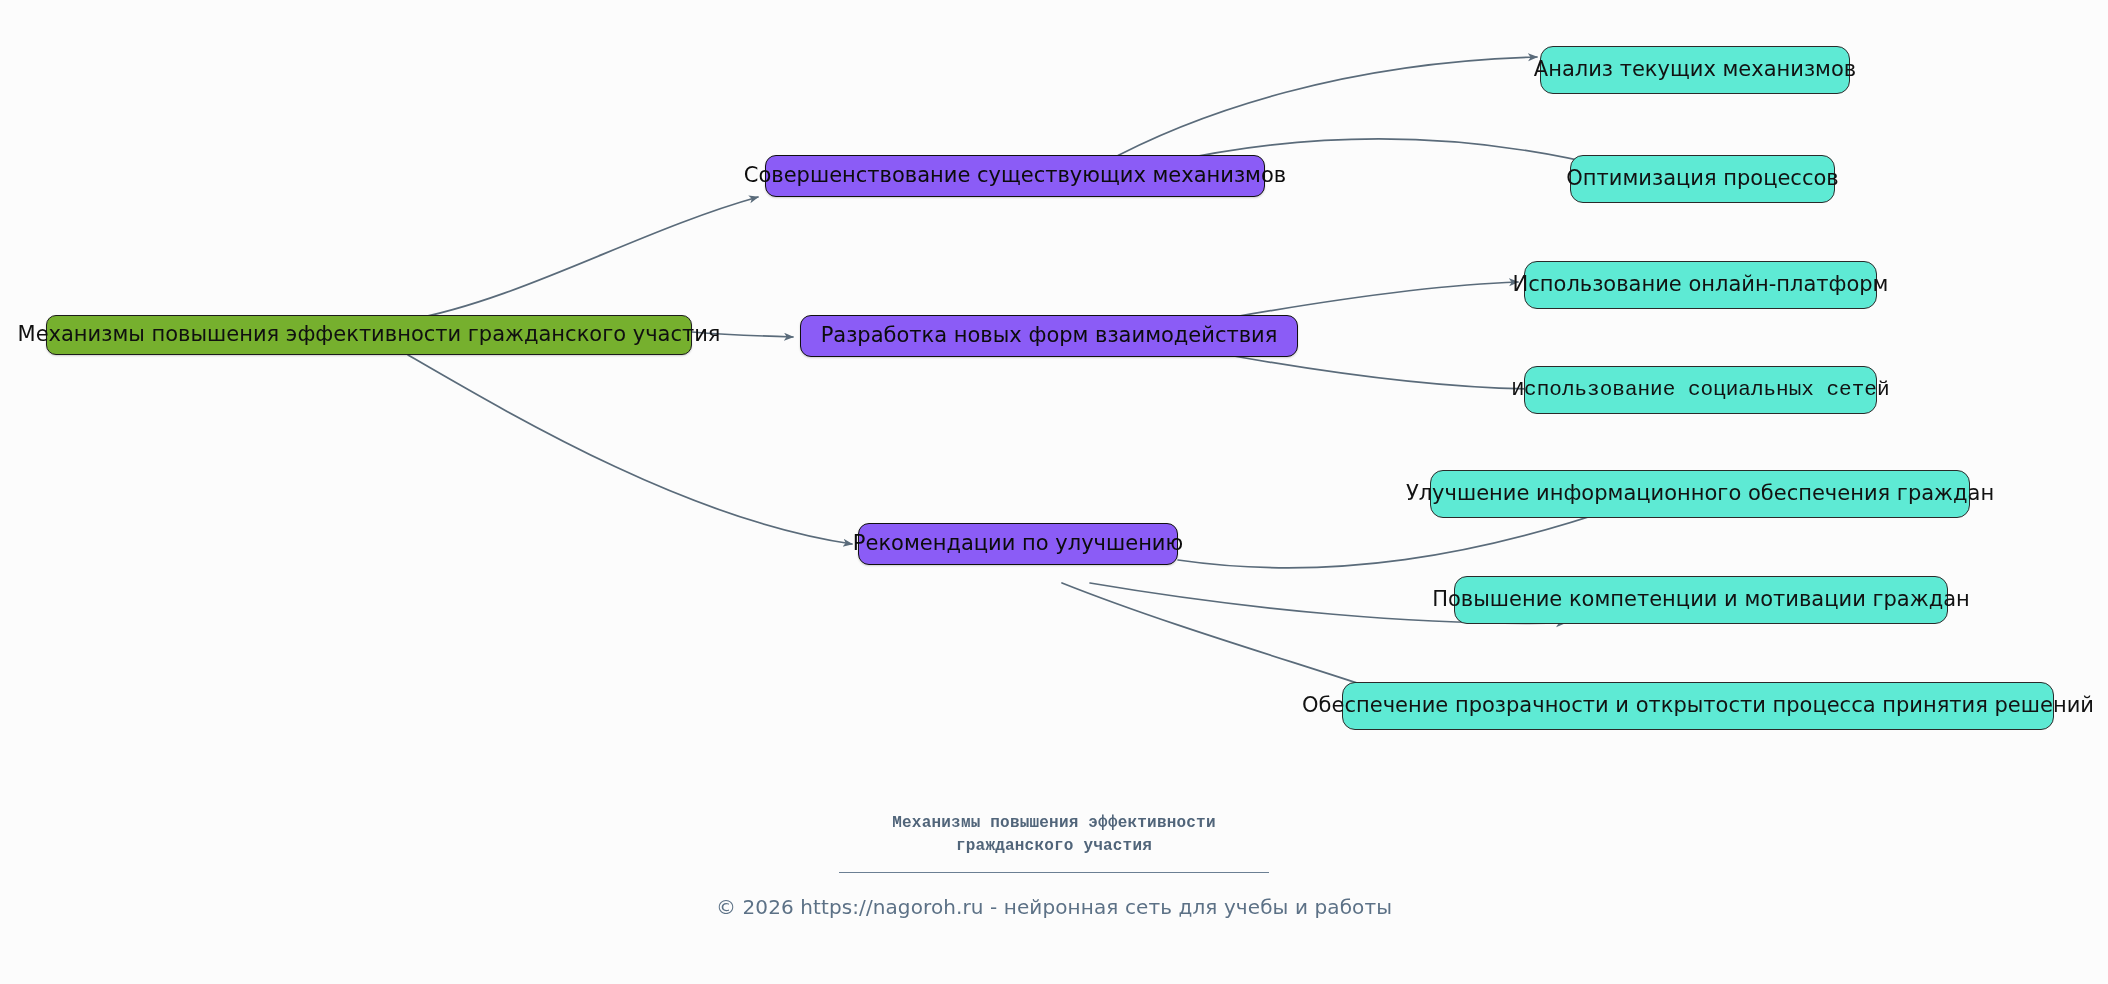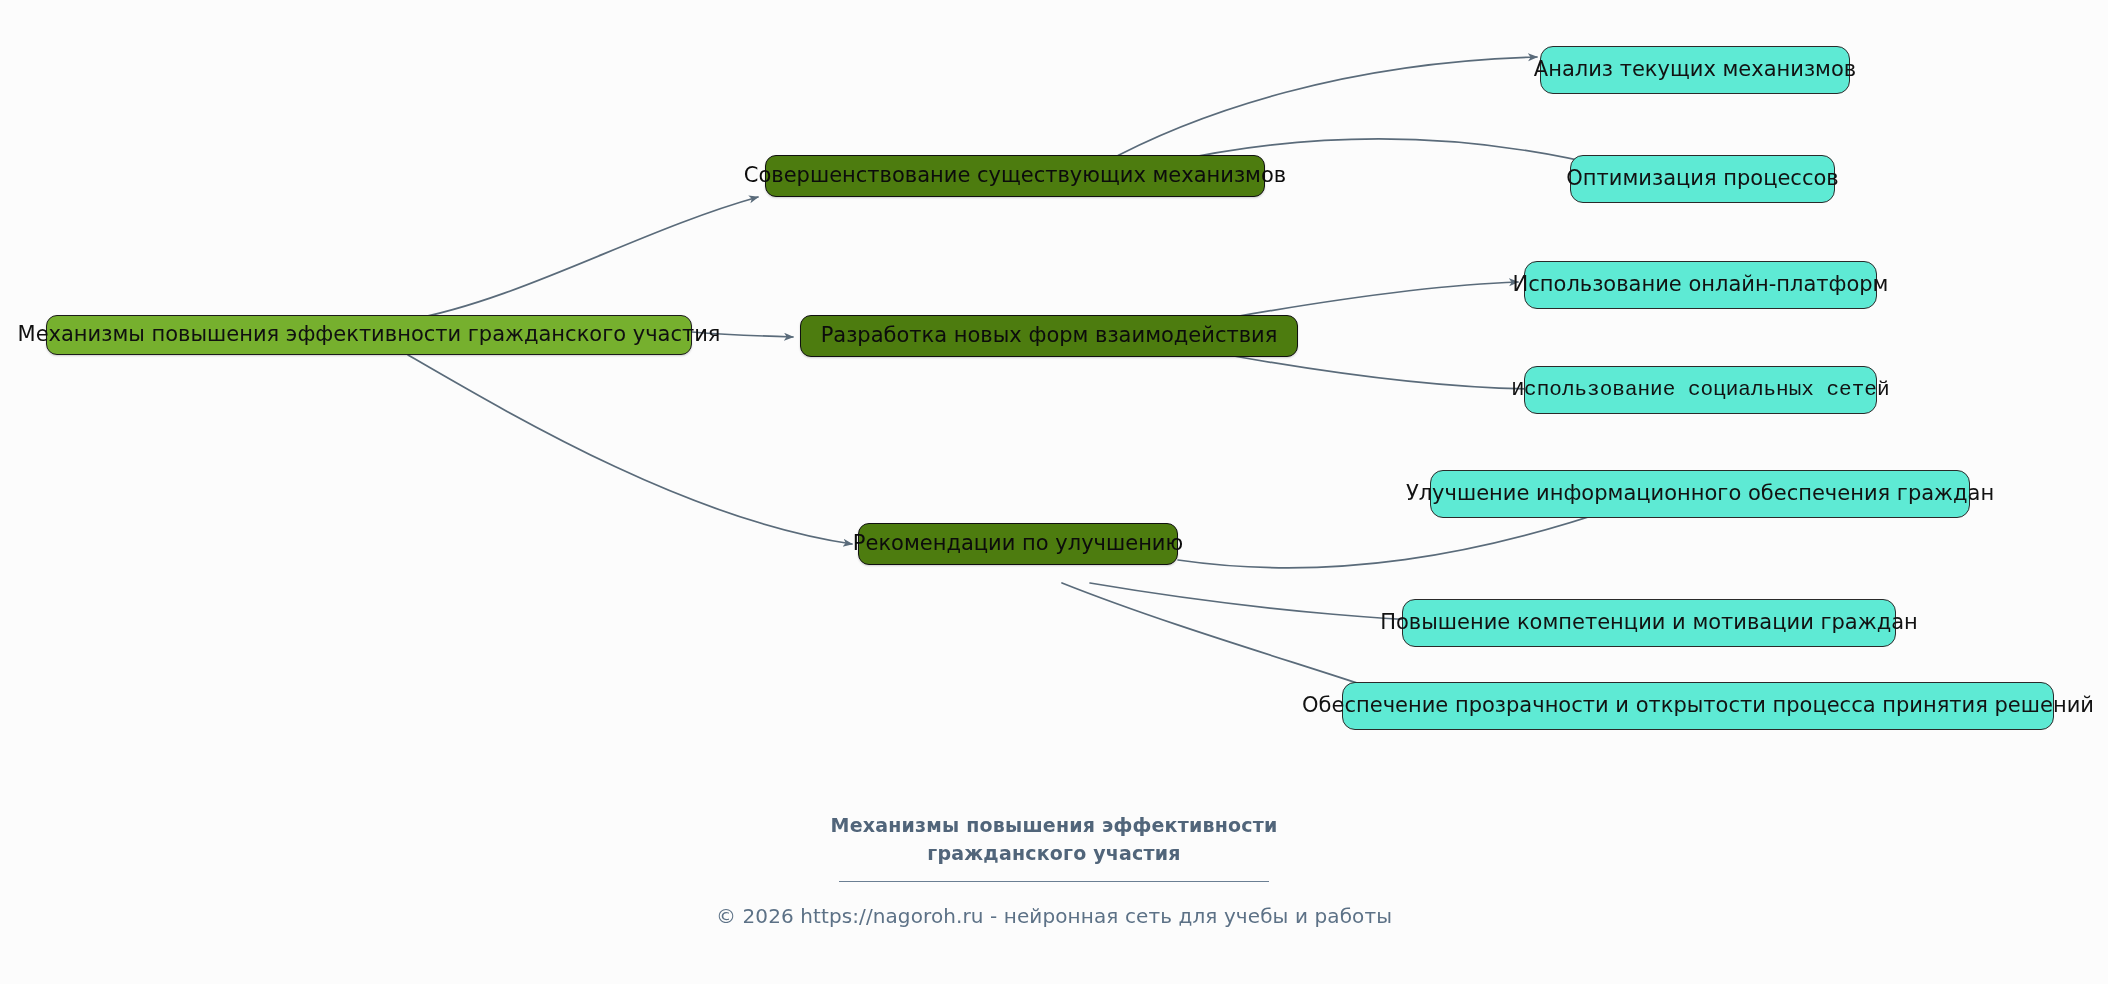--- a/index.html
+++ b/index.html
@@ -54,21 +54,21 @@
     background: #76b02e;
     border: 1.6px solid #1c1c1c;
     border-radius: 11px;
     color: #101010;
     font-size: 21px;
     box-shadow: 0 1px 2px rgba(0,0,0,0.18);
   }
 
   
   .node.branch {
-    background: #4d7c0f;
+    background: #8b5cf6;
     border: 1.6px solid #101010;
     border-radius: 11px;
     color: #0c0c0c;
     font-size: 21px;
     box-shadow: 0 1px 2px rgba(0,0,0,0.18);
   }
 
   
   .node.leaf {
     background: #5eead4;
@@ -79,25 +79,26 @@
   }
 
   
   .footer {
     position: absolute;
     left: 0;
     width: 2108px;
     text-align: center;
   }
   .footer-title {
-    font-size: 19px;
+    font-size: 16px;
     font-weight: bold;
     color: #51657a;
     line-height: 1.45;
     letter-spacing: 0.2px;
+    font-family: Liberation Mono, monospace;
   }
   .footer-rule {
     width: 430px;
     height: 0;
     margin: 14px auto 0 auto;
     border-top: 1.6px solid #6b7f93;
   }
   .footer-copy {
     margin-top: 22px;
     font-size: 20px;
@@ -130,21 +131,21 @@
 
       <path d="M 1228,318 C 1330,300 1430,285 1518,282" marker-end="url(#arrow)"></path>
       <path d="M 1228,355 C 1340,375 1460,390 1550,389" marker-end="url(#arrow)"></path>
 
       <path d="M 1178,560 C 1330,582 1480,556 1630,503" marker-end="url(#arrow)"></path>
       <path d="M 1090,583 C 1250,610 1420,626 1565,623" marker-end="url(#arrow)"></path>
       <path d="M 1062,583 C 1180,630 1330,672 1404,699" marker-end="url(#arrow)"></path>
     </g>
   </svg>
 
-  <div class="node root" style="left:46px; top:315px; width:646px; height:40px;">
+  <div class="node root" style="left:46px; top:315px; width:646px; height:40px;border-radius:10px;">
     <span class="node-label">Механизмы повышения эффективности гражданского участия</span>
   </div>
 
   <div class="node branch" style="left:765px; top:155px; width:500px; height:42px;">
     <span class="node-label">Совершенствование существующих механизмов</span>
   </div>
 
   <div class="node branch" style="left:800px; top:315px; width:498px; height:42px;">
     <span class="node-label">Разработка новых форм взаимодействия</span>
   </div>
@@ -166,21 +167,21 @@
   </div>
 
   <div class="node leaf" style="left:1524px; top:366px; width:353px; height:48px;font-family:Liberation Mono, monospace;">
     <span class="node-label">Использование социальных сетей</span>
   </div>
 
   <div class="node leaf" style="left:1430px; top:470px; width:540px; height:48px;">
     <span class="node-label">Улучшение информационного обеспечения граждан</span>
   </div>
 
-  <div class="node leaf" style="left:1402px; top:576px; width:494px; height:48px;margin-top:23px;">
+  <div class="node leaf" style="left:1454px; top:576px; width:494px; height:48px;">
     <span class="node-label">Повышение компетенции и мотивации граждан</span>
   </div>
 
   <div class="node leaf" style="left:1342px; top:682px; width:712px; height:48px;">
     <span class="node-label">Обеспечение прозрачности и открытости процесса принятия решений</span>
   </div>
 
   <div class="footer" style="top:812px;">
     <div class="footer-title">
       <div>Механизмы повышения эффективности</div>

